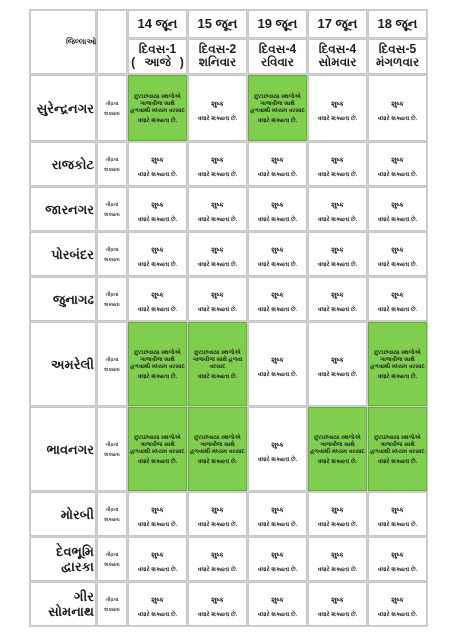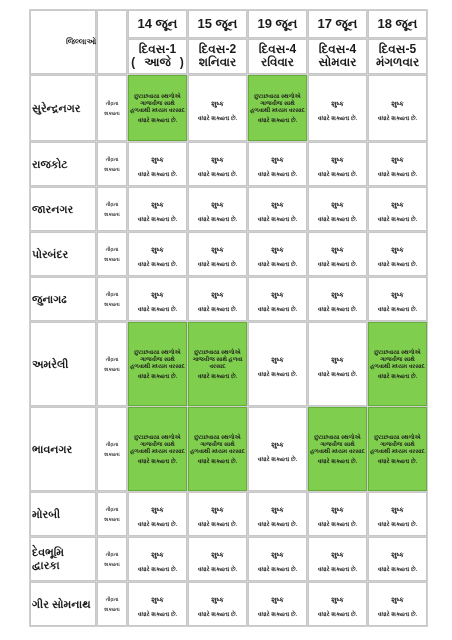--- a/index.html
+++ b/index.html
@@ -38,21 +38,21 @@
 
   
   tr.hdr td{height:22px;}
   .hdr-dist{font-size:7.6px;padding-left:35px;}
   .hdr-date{font-size:13px;height:13px;padding:2px 0;}
   .hdr-day{font-size:12px;padding:2px 0 3px 0;}
   .hdr-day .l1{display:block;}
   .hdr-day .l2{display:block;font-family:Liberation Mono, monospace;}
 
   
-  td.dist{font-size:11px;text-align:left;}
+  td.dist{font-size:13px;text-align:right;}
   td.intens{font-size:5.1px;color:#3a3a3a;line-height:2.1;}
   td.intens span{display:block;}
 
   td.cell{height:38px;position:relative;padding:2px 1px;}
   td.cell .body{display:block;font-size:5.9px;}
   td.cell .tail{display:block;font-size:6.0px;margin-top:3px;}
   td.dry .body{font-size:6.9px;margin-top:5px;}
   td.dry .tail{margin-top:7px;}
 
   td.rain{background:#80ce4e;border-color:#63ad38;}

